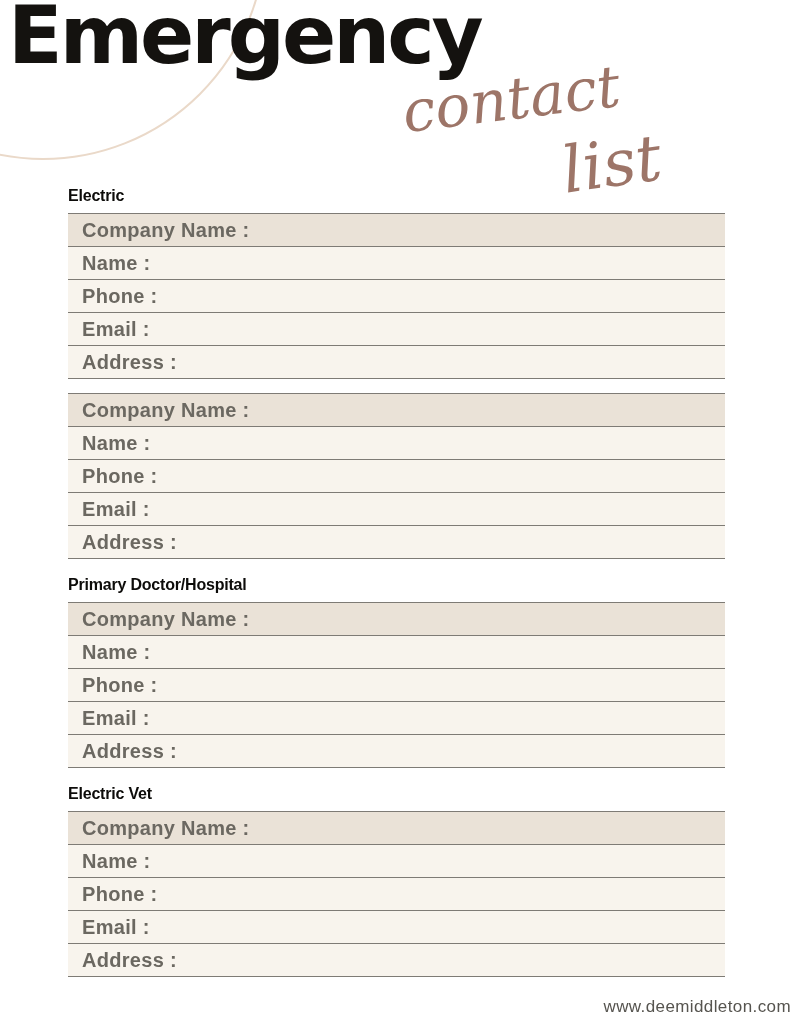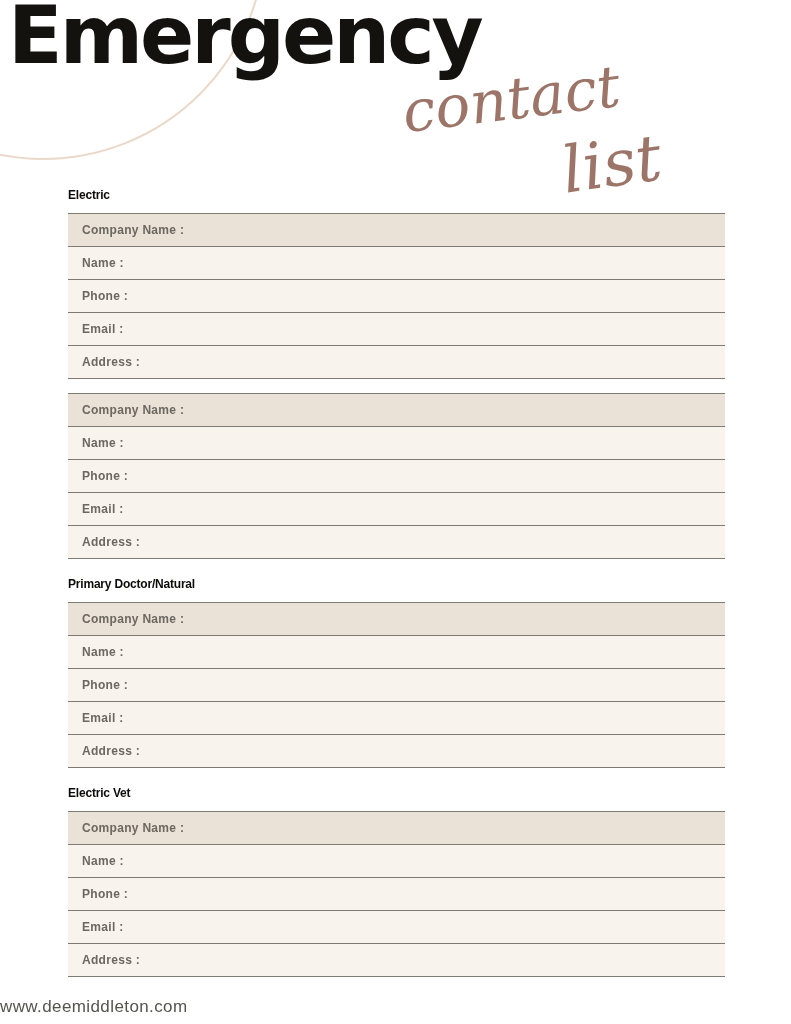--- a/index.html
+++ b/index.html
@@ -59,51 +59,51 @@
     transform:rotate(-8deg);
   }
   .sections{
     position:absolute;
     left:68px;top:184px;
     width:657px;
   }
   .section{margin-bottom:14px;}
   .section-heading{
     margin:0 0 6px 0;
-    font-size:12px;
+    font-size:16px;
     line-height:23px;
     font-weight:bold;
     color:var(--heading-text);
     letter-spacing:-0.2px;
   }
   .section-rows{
     border-bottom:1px solid var(--row-border);
   }
   .field-row{
     height:32px;
     display:flex;
     align-items:center;
     padding-left:14px;
     background:var(--row-bg);
     border-top:1px solid var(--row-border);
   }
   .field-row.highlight{
     background:var(--row-highlight-bg);
   }
   .field-label{
-    font-size:12px;
+    font-size:20px;
     font-weight:bold;
     letter-spacing:0.3px;
     color:var(--label-text);
   }
   .page-footer{
     position:absolute;
     left:0;top:997px;
     width:100%;
-    text-align:left;
+    text-align:right;
     font-size:17px;
     letter-spacing:0.4px;
     color:var(--footer-text);
   }
 </style>
 </head>
 <body>
 
 <div>
 
@@ -152,21 +152,21 @@
           <div class="field-row">
         <span class="field-label">Email :</span>
       </div>
           <div class="field-row">
         <span class="field-label">Address :</span>
       </div>
         </div>
   </section>
 
   <section class="section">
-    <h2 class="section-heading">Primary Doctor/Natural</h2>
+    <h2 class="section-heading">Primary Doctor/Hospital</h2>
     <div class="section-rows">
 
     <div class="field-row highlight">
         <span class="field-label">Company Name :</span>
       </div>
           <div class="field-row">
         <span class="field-label">Name :</span>
       </div>
           <div class="field-row">
         <span class="field-label">Phone :</span>

